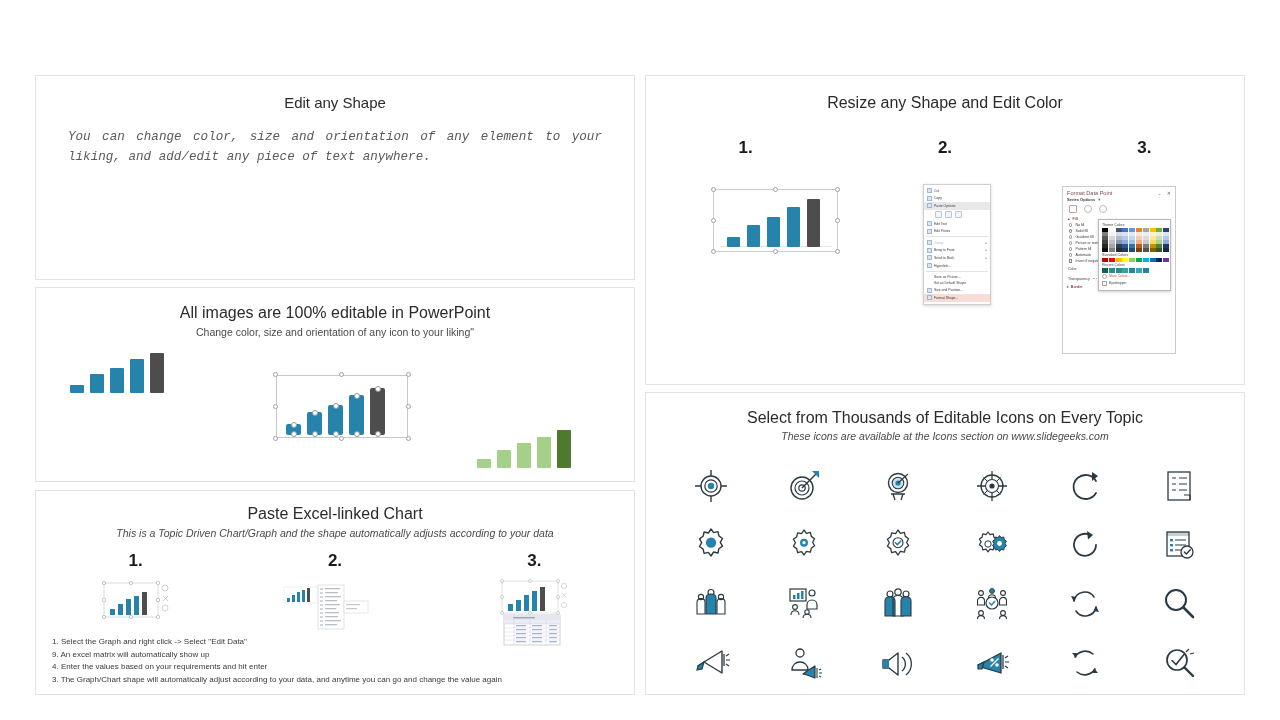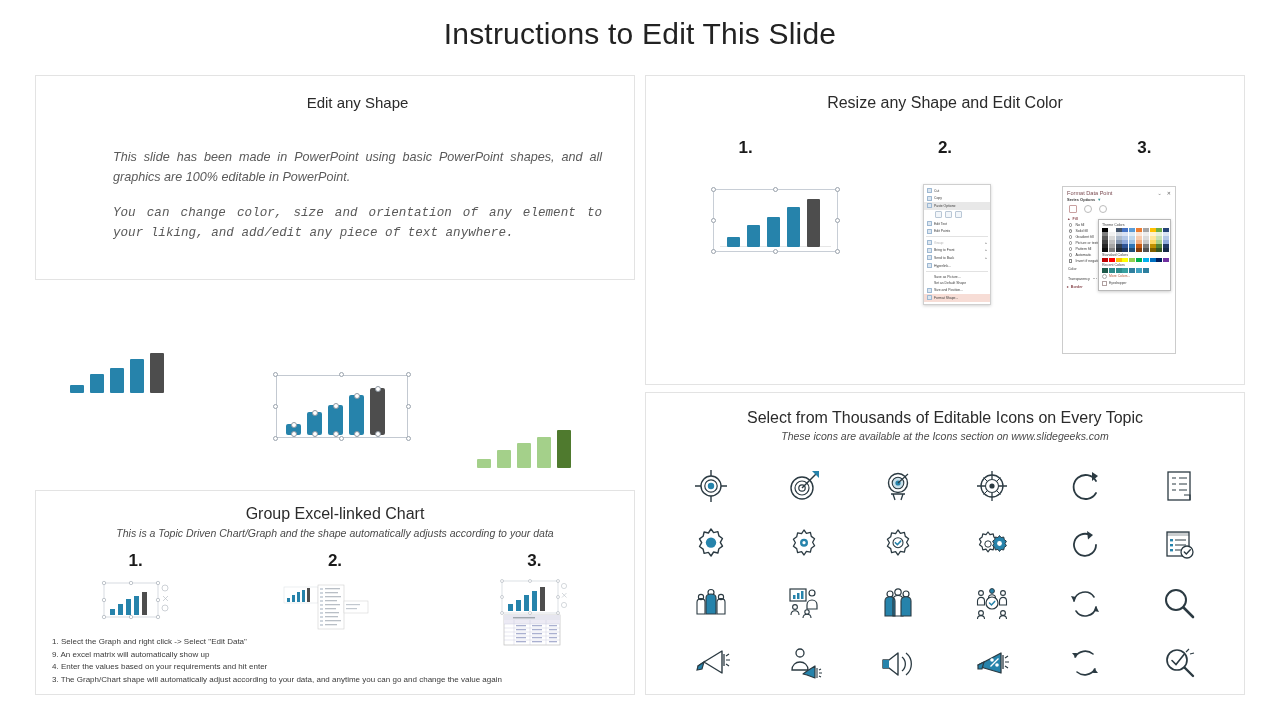--- a/index.html
+++ b/index.html
@@ -34,21 +34,21 @@
   }
   .panel-subtitle {
     text-align: center;
     font-size: 10.5px;
     color: #4a4a4a;
     font-weight: 400;
   }
   .panel-subtitle.italic { font-style: italic; }
 
   
-  #panel-edit-shape { left: 35px; top: 75px; width: 600px; height: 205px; padding-left: 45px; }
+  #panel-edit-shape { left: 35px; top: 75px; width: 600px; height: 205px; }
   #panel-edit-shape .panel-title { margin-top: 18px; }
   .body-para {
     font-style: italic;
     font-size: 12.6px;
     color: #5a5a5a;
     line-height: 20px;
     text-align: justify;
     margin: 0 32px;
   }
   #para1 { margin-top: 36px; }
@@ -229,28 +229,30 @@
     padding: 0 18px;
   }
   .icon-cell { width: 40px; height: 40px; display:flex; align-items:center; justify-content:center; }
   .icon-cell svg { width: 38px; height: 38px; }
 </style>
 </head>
 <body>
 
 <div class="slide">
 
-  <div class="slide-title">Instructions to Edit This Slide</div>
 
   <div class="panel" id="panel-edit-shape">
     <div class="panel-title">Edit any Shape</div>
-    <div class="body-para" id="para1">This slide has been made in PowerPoint using basic PowerPoint shapes, and all graphics are 100% editable in PowerPoint.</div>
     <div class="body-para" id="para2">You can change color, size and orientation of any element to your liking, and add/edit any piece of text anywhere.</div>
   </div>
 
+  <div class="panel" id="panel-images">
+    <div class="panel-title">All images are 100% editable in PowerPoint</div>
+    <div class="panel-subtitle">Change color, size and orientation of any icon to your liking"</div>
+  </div>
 
   <div class="barchart" id="bars-plain">
       <div class="bar" style="height: 7.65px; background: rgb(38, 131, 171);"></div>
       <div class="bar" style="height: 18.7px; background: rgb(38, 131, 171);"></div>
       <div class="bar" style="height: 25.5px; background: rgb(38, 131, 171);"></div>
       <div class="bar" style="height: 34px; background: rgb(38, 131, 171);"></div>
       <div class="bar" style="height: 39.95px; background: rgb(77, 77, 77);"></div>
     </div>
 
   <div id="bars-selected-wrap">
@@ -274,21 +276,21 @@
 
   <div class="barchart" id="bars-green">
       <div class="bar" style="height: 8.55px; background: rgb(164, 208, 138);"></div>
       <div class="bar" style="height: 18.05px; background: rgb(164, 208, 138);"></div>
       <div class="bar" style="height: 24.7px; background: rgb(164, 208, 138);"></div>
       <div class="bar" style="height: 31.35px; background: rgb(164, 208, 138);"></div>
       <div class="bar" style="height: 38px; background: rgb(79, 122, 46);"></div>
     </div>
 
   <div class="panel" id="panel-excel">
-    <div class="panel-title">Group Excel-linked Chart</div>
+    <div class="panel-title">Paste Excel-linked Chart</div>
     <div class="panel-subtitle italic">This is a Topic Driven Chart/Graph and the shape automatically  adjusts according to your data</div>
 
     <div class="steps-row">
       <div class="step">
         <div class="step-num">1.</div>
         <div class="mini-thumb">
           <svg width="80" height="54" viewBox="0 0 80 54">
             <rect x="8" y="6" width="54" height="34" fill="none" stroke="#cdd3da" stroke-width=".8"></rect>
             <g fill="#fff" stroke="#9aa3ad" stroke-width=".6">
               <circle cx="8" cy="6" r="1.7"></circle>

